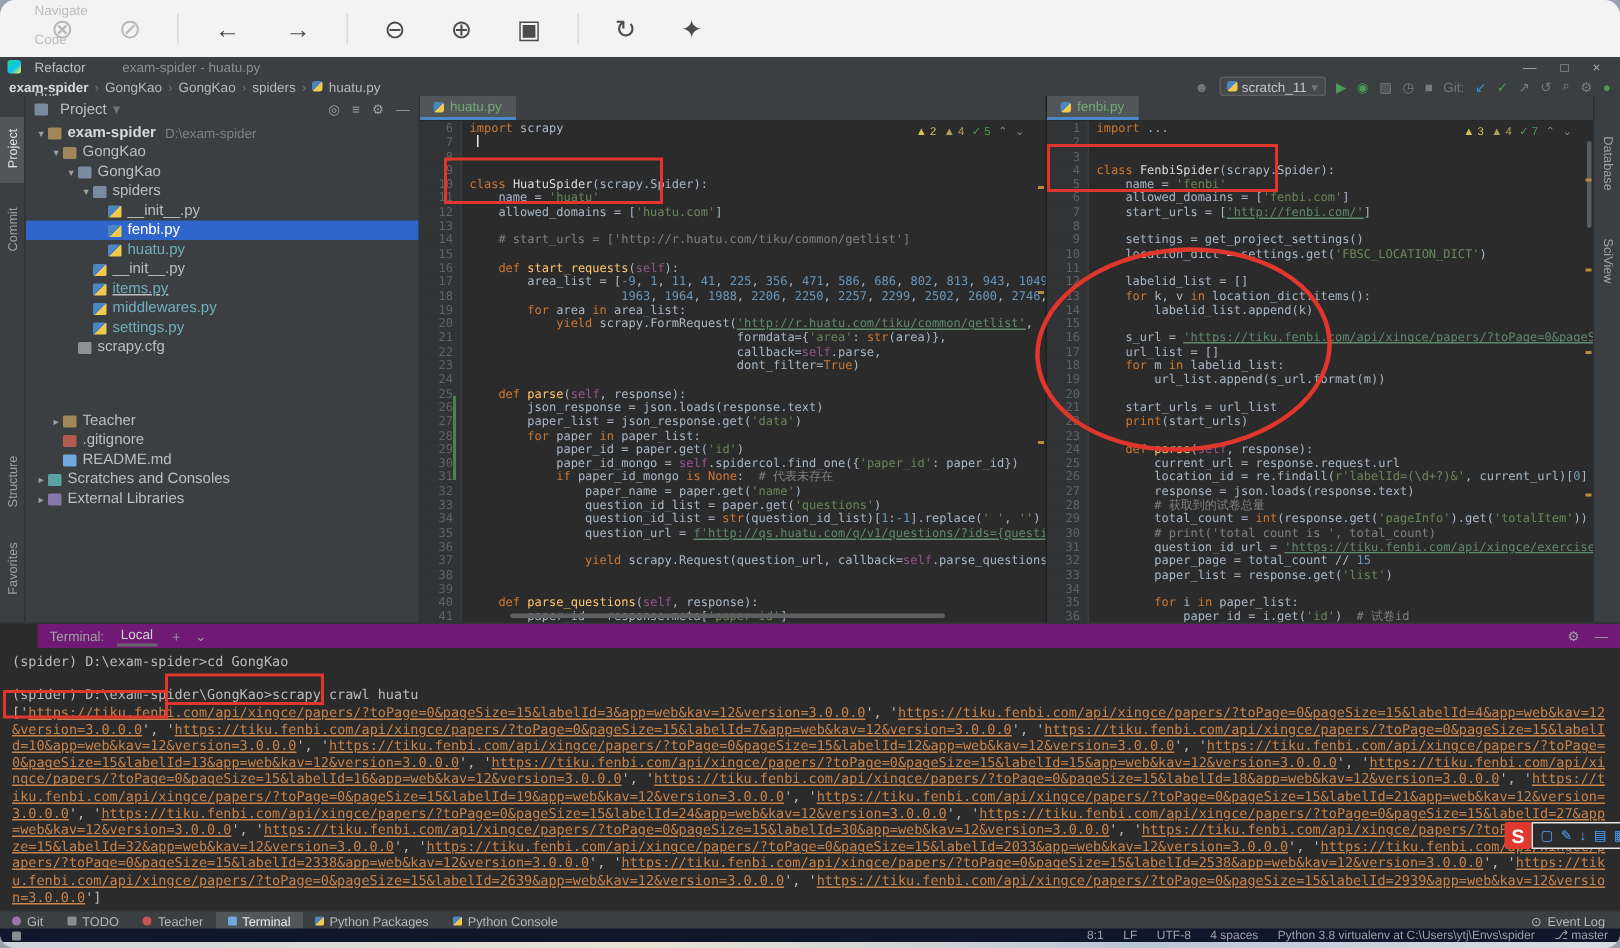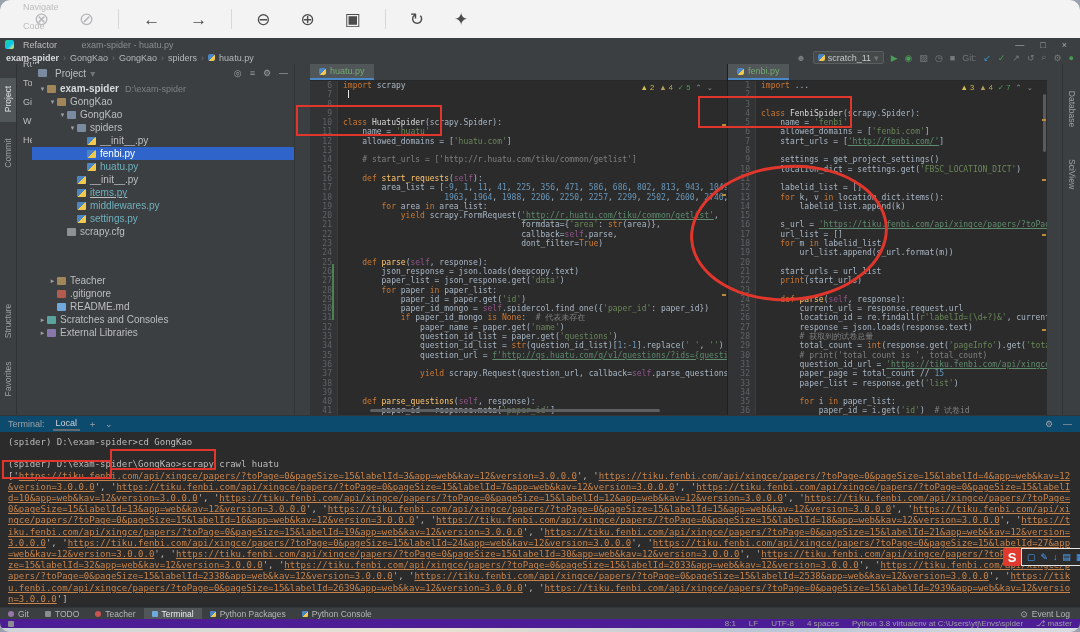--- a/index.html
+++ b/index.html
@@ -26,21 +26,21 @@
   .crumb.first{color:#d7dadb;font-weight:bold;}
   .crumb-sep{color:#707477;}
   .py-ic{display:inline-block;width:7px;height:7px;border-radius:2px;
          background:linear-gradient(135deg,#4b86c2 52%,#f2c94c 52%);}
   .run-tools{margin-left:auto;display:flex;align-items:center;gap:7px;font-size:9px;color:#9da0a3;}
   .run-config{display:flex;align-items:center;gap:3px;background:#45494a;border:1px solid #5a5d5e;
               border-radius:2px;height:11px;padding:0 4px;color:#c3c6c8;}
   .ic-play{color:#499c54;} .ic-bug{color:#499c54;} .ic-upd{color:#3592c4;} .ic-ok{color:#499c54;}
   .ic-dim{color:#787b7e;} .ic-green-dot{color:#499c54;}
   
-  .main{position:absolute;left:0;top:26px;width:1080px;height:351px;display:flex;gap:15px;}
+  .main{position:absolute;left:0;top:26px;width:1080px;height:351px;display:flex;}
   .stripe{position:relative;background:#3c3f41;flex:none;}
   .stripe-left{width:16px;border-right:1px solid #2f3234;}
   .stripe-right{width:17px;border-left:1px solid #2f3234;}
   .vlabel{position:absolute;left:50%;font-size:8.5px;color:#9da0a3;white-space:nowrap;}
   .vlabel.up{transform:translateX(-50%) rotate(-90deg);}
   .vlabel.down{transform:translateX(-50%) rotate(90deg);}
   .vlabel.active{color:#dfe1e3;}
   .vtab-active-bg{position:absolute;left:0;top:14px;width:16px;height:44px;background:#515658;}
   
   .project-panel{width:262px;flex:none;background:#3c3f41;border-right:1px solid #313335;font-size:10px;}
@@ -82,41 +82,41 @@
   .inspections{position:absolute;top:19px;right:14px;display:flex;gap:5px;font-size:7.5px;align-items:center;z-index:3;}
   .insp-warn{color:#d6bf55;} .insp-weak{color:#b0a25c;} .insp-ok{color:#499c54;} .insp-nav{color:#8a8d90;}
   .vscroll{position:absolute;right:1px;top:30px;width:3px;height:58px;background:#595b5d;border-radius:2px;}
   .smark{position:absolute;right:1px;width:4px;height:2px;background:#bb8b3d;}
   .hscroll{position:absolute;bottom:3px;left:60px;width:290px;height:3px;background:#5d5f61;border-radius:2px;}
   .gut-change{position:absolute;left:22px;width:2px;background:#4e8052;z-index:2;}
   .ed-breadcrumb{position:absolute;left:0;right:0;bottom:0;height:12px;background:#3c3f41;border-top:1px solid #2b2b2b;
        display:flex;align-items:center;gap:5px;font-size:8px;color:#97999c;padding-left:6px;}
   
   .terminal{position:absolute;left:0;top:377px;width:1080px;height:192px;background:#2b2b2b;border-top:1px solid #323537;}
-  .term-header{height:16px;background:#0c4a6e;display:flex;align-items:center;font-size:9px;gap:8px;padding:0 8px;color:#9da0a3;}
+  .term-header{height:16px;background:#701a75;display:flex;align-items:center;font-size:9px;gap:8px;padding:0 8px;color:#9da0a3;margin-left:25px;}
   .term-tab{color:#d3d5d7;border-bottom:2px solid #666a6d;padding:1px 3px;}
   .term-hdr-right{margin-left:auto;display:flex;gap:10px;font-size:9px;color:#9da0a3;}
   .term-body{padding:5px 8px 0 8px;font-family:"DejaVu Sans Mono",monospace;font-size:9px;color:#bbbbbb;}
   .t-line{white-space:pre;line-height:11.2px;min-height:11.2px;}
   .t-urls{line-height:11.2px;word-break:break-all;}
   .t-url{color:#c8834b;text-decoration:underline;}
   .t-q{color:#bbbbbb;}
   .t-cursor{display:inline-block;width:5px;height:9px;border:1px solid #bdbdbd;vertical-align:-1px;margin-left:1px;}
   
   .toolwindow-bar{position:absolute;left:0;top:569px;width:1080px;height:12px;background:#3c3f41;
        border-top:1px solid #323537;display:flex;align-items:center;font-size:8.5px;color:#b4b6b8;gap:0;}
   .twb-item{display:flex;align-items:center;gap:4px;padding:0 8px;height:12px;}
   .twb-item.active{background:#515658;color:#eceeef;}
   .twb-dot{width:6px;height:6px;border-radius:1px;background:#8a8d90;}
   .twb-dot.git{background:#9876aa;border-radius:50%;}
   .twb-dot.problems{background:#c75450;border-radius:50%;}
   .twb-dot.term{background:#6fa8dc;}
   .twb-dot.py{background:linear-gradient(135deg,#4b86c2 52%,#f2c94c 52%);}
   .event-log{margin-left:auto;display:flex;align-items:center;gap:4px;padding-right:10px;}
-  .statusbar{position:absolute;left:0;top:581px;width:1080px;height:9px;background:#4c1d95;display:flex;
+  .statusbar{position:absolute;left:0;top:581px;width:1080px;height:9px;background:#0f172a;display:flex;
        align-items:center;font-size:8px;color:#9da0a3;padding:0 8px;box-sizing:border-box;}
   .sb-right{margin-left:auto;display:flex;gap:13px;align-items:center;}
   .branch-glyph{font-size:8px;color:#9da0a3;}
   .bottom-strip{position:absolute;left:0;top:628px;width:1080px;height:4px;
        background:linear-gradient(90deg,#cdd4da,#e9e2d2 40%,#b9c6d6 70%,#d8dde2);}
   
   .ann{position:absolute;border:2.5px solid #e0362c;z-index:50;pointer-events:none;}
   .ann.rect1{left:296px;top:105px;width:142px;height:27px;}
   .ann.rect2{left:698px;top:96px;width:150px;height:28px;}
   .ann.ellipse{left:690px;top:165px;width:192px;height:130px;border-radius:50%;border-width:3px;transform:rotate(-4deg);}
@@ -355,21 +355,21 @@
               <div class="cl"><span class="ln">16</span><span class="ct">    <span class="tk-k">def</span> <span class="tk-f">start_requests</span>(<span class="tk-sf">self</span>):</span></div>
               <div class="cl"><span class="ln">17</span><span class="ct">        area_list = [<span class="tk-n">-9</span>, <span class="tk-n">1</span>, <span class="tk-n">11</span>, <span class="tk-n">41</span>, <span class="tk-n">225</span>, <span class="tk-n">356</span>, <span class="tk-n">471</span>, <span class="tk-n">586</span>, <span class="tk-n">686</span>, <span class="tk-n">802</span>, <span class="tk-n">813</span>, <span class="tk-n">943</span>, <span class="tk-n">1049</span>, , , , , </span></div>
               <div class="cl"><span class="ln">18</span><span class="ct">                     <span class="tk-n">1963</span>, <span class="tk-n">1964</span>, <span class="tk-n">1988</span>, <span class="tk-n">2206</span>, <span class="tk-n">2250</span>, <span class="tk-n">2257</span>, <span class="tk-n">2299</span>, <span class="tk-n">2502</span>, <span class="tk-n">2600</span>, <span class="tk-n">2746</span>, , , , , </span></div>
               <div class="cl"><span class="ln">19</span><span class="ct">        <span class="tk-k">for</span> area <span class="tk-k">in</span> area_list:</span></div>
               <div class="cl"><span class="ln">20</span><span class="ct">            <span class="tk-k">yield</span> scrapy.FormRequest(<span class="tk-s tk-link">'http://r.huatu.com/tiku/common/getlist'</span>,</span></div>
               <div class="cl"><span class="ln">21</span><span class="ct">                                     formdata={<span class="tk-s">'area'</span>: <span class="tk-k">str</span>(area)},</span></div>
               <div class="cl"><span class="ln">22</span><span class="ct">                                     callback=<span class="tk-sf">self</span>.parse,</span></div>
               <div class="cl"><span class="ln">23</span><span class="ct">                                     dont_filter=<span class="tk-k">True</span>)</span></div>
               <div class="cl"><span class="ln">24</span><span class="ct">&nbsp;</span></div>
               <div class="cl"><span class="ln">25</span><span class="ct">    <span class="tk-k">def</span> <span class="tk-f">parse</span>(<span class="tk-sf">self</span>, response):</span></div>
-              <div class="cl"><span class="ln">26</span><span class="ct">        json_response = json.loads(deepcopy.text)</span></div>
+              <div class="cl"><span class="ln">26</span><span class="ct">        json_response = json.loads(response.text)</span></div>
               <div class="cl"><span class="ln">27</span><span class="ct">        paper_list = json_response.get(<span class="tk-s">'data'</span>)</span></div>
               <div class="cl"><span class="ln">28</span><span class="ct">        <span class="tk-k">for</span> paper <span class="tk-k">in</span> paper_list:</span></div>
               <div class="cl"><span class="ln">29</span><span class="ct">            paper_id = paper.get(<span class="tk-s">'id'</span>)</span></div>
               <div class="cl"><span class="ln">30</span><span class="ct">            paper_id_mongo = <span class="tk-sf">self</span>.spidercol.find_one({<span class="tk-s">'paper_id'</span>: paper_id})</span></div>
               <div class="cl"><span class="ln">31</span><span class="ct">            <span class="tk-k">if</span> paper_id_mongo <span class="tk-k">is</span> <span class="tk-k">None</span>:  <span class="tk-c"># 代表未存在</span></span></div>
               <div class="cl"><span class="ln">32</span><span class="ct">                paper_name = paper.get(<span class="tk-s">'name'</span>)</span></div>
               <div class="cl"><span class="ln">33</span><span class="ct">                question_id_list = paper.get(<span class="tk-s">'questions'</span>)</span></div>
               <div class="cl"><span class="ln">34</span><span class="ct">                question_id_list = <span class="tk-k">str</span>(question_id_list)[<span class="tk-n">1</span>:<span class="tk-n">-1</span>].replace(<span class="tk-s">' '</span>, <span class="tk-s">''</span>)</span></div>
               <div class="cl"><span class="ln">35</span><span class="ct">                question_url = <span class="tk-s tk-link">f'http://qs.huatu.com/q/v1/questions/?ids={question_id_list}'</span></span></div>
               <div class="cl"><span class="ln">36</span><span class="ct">&nbsp;</span></div>

